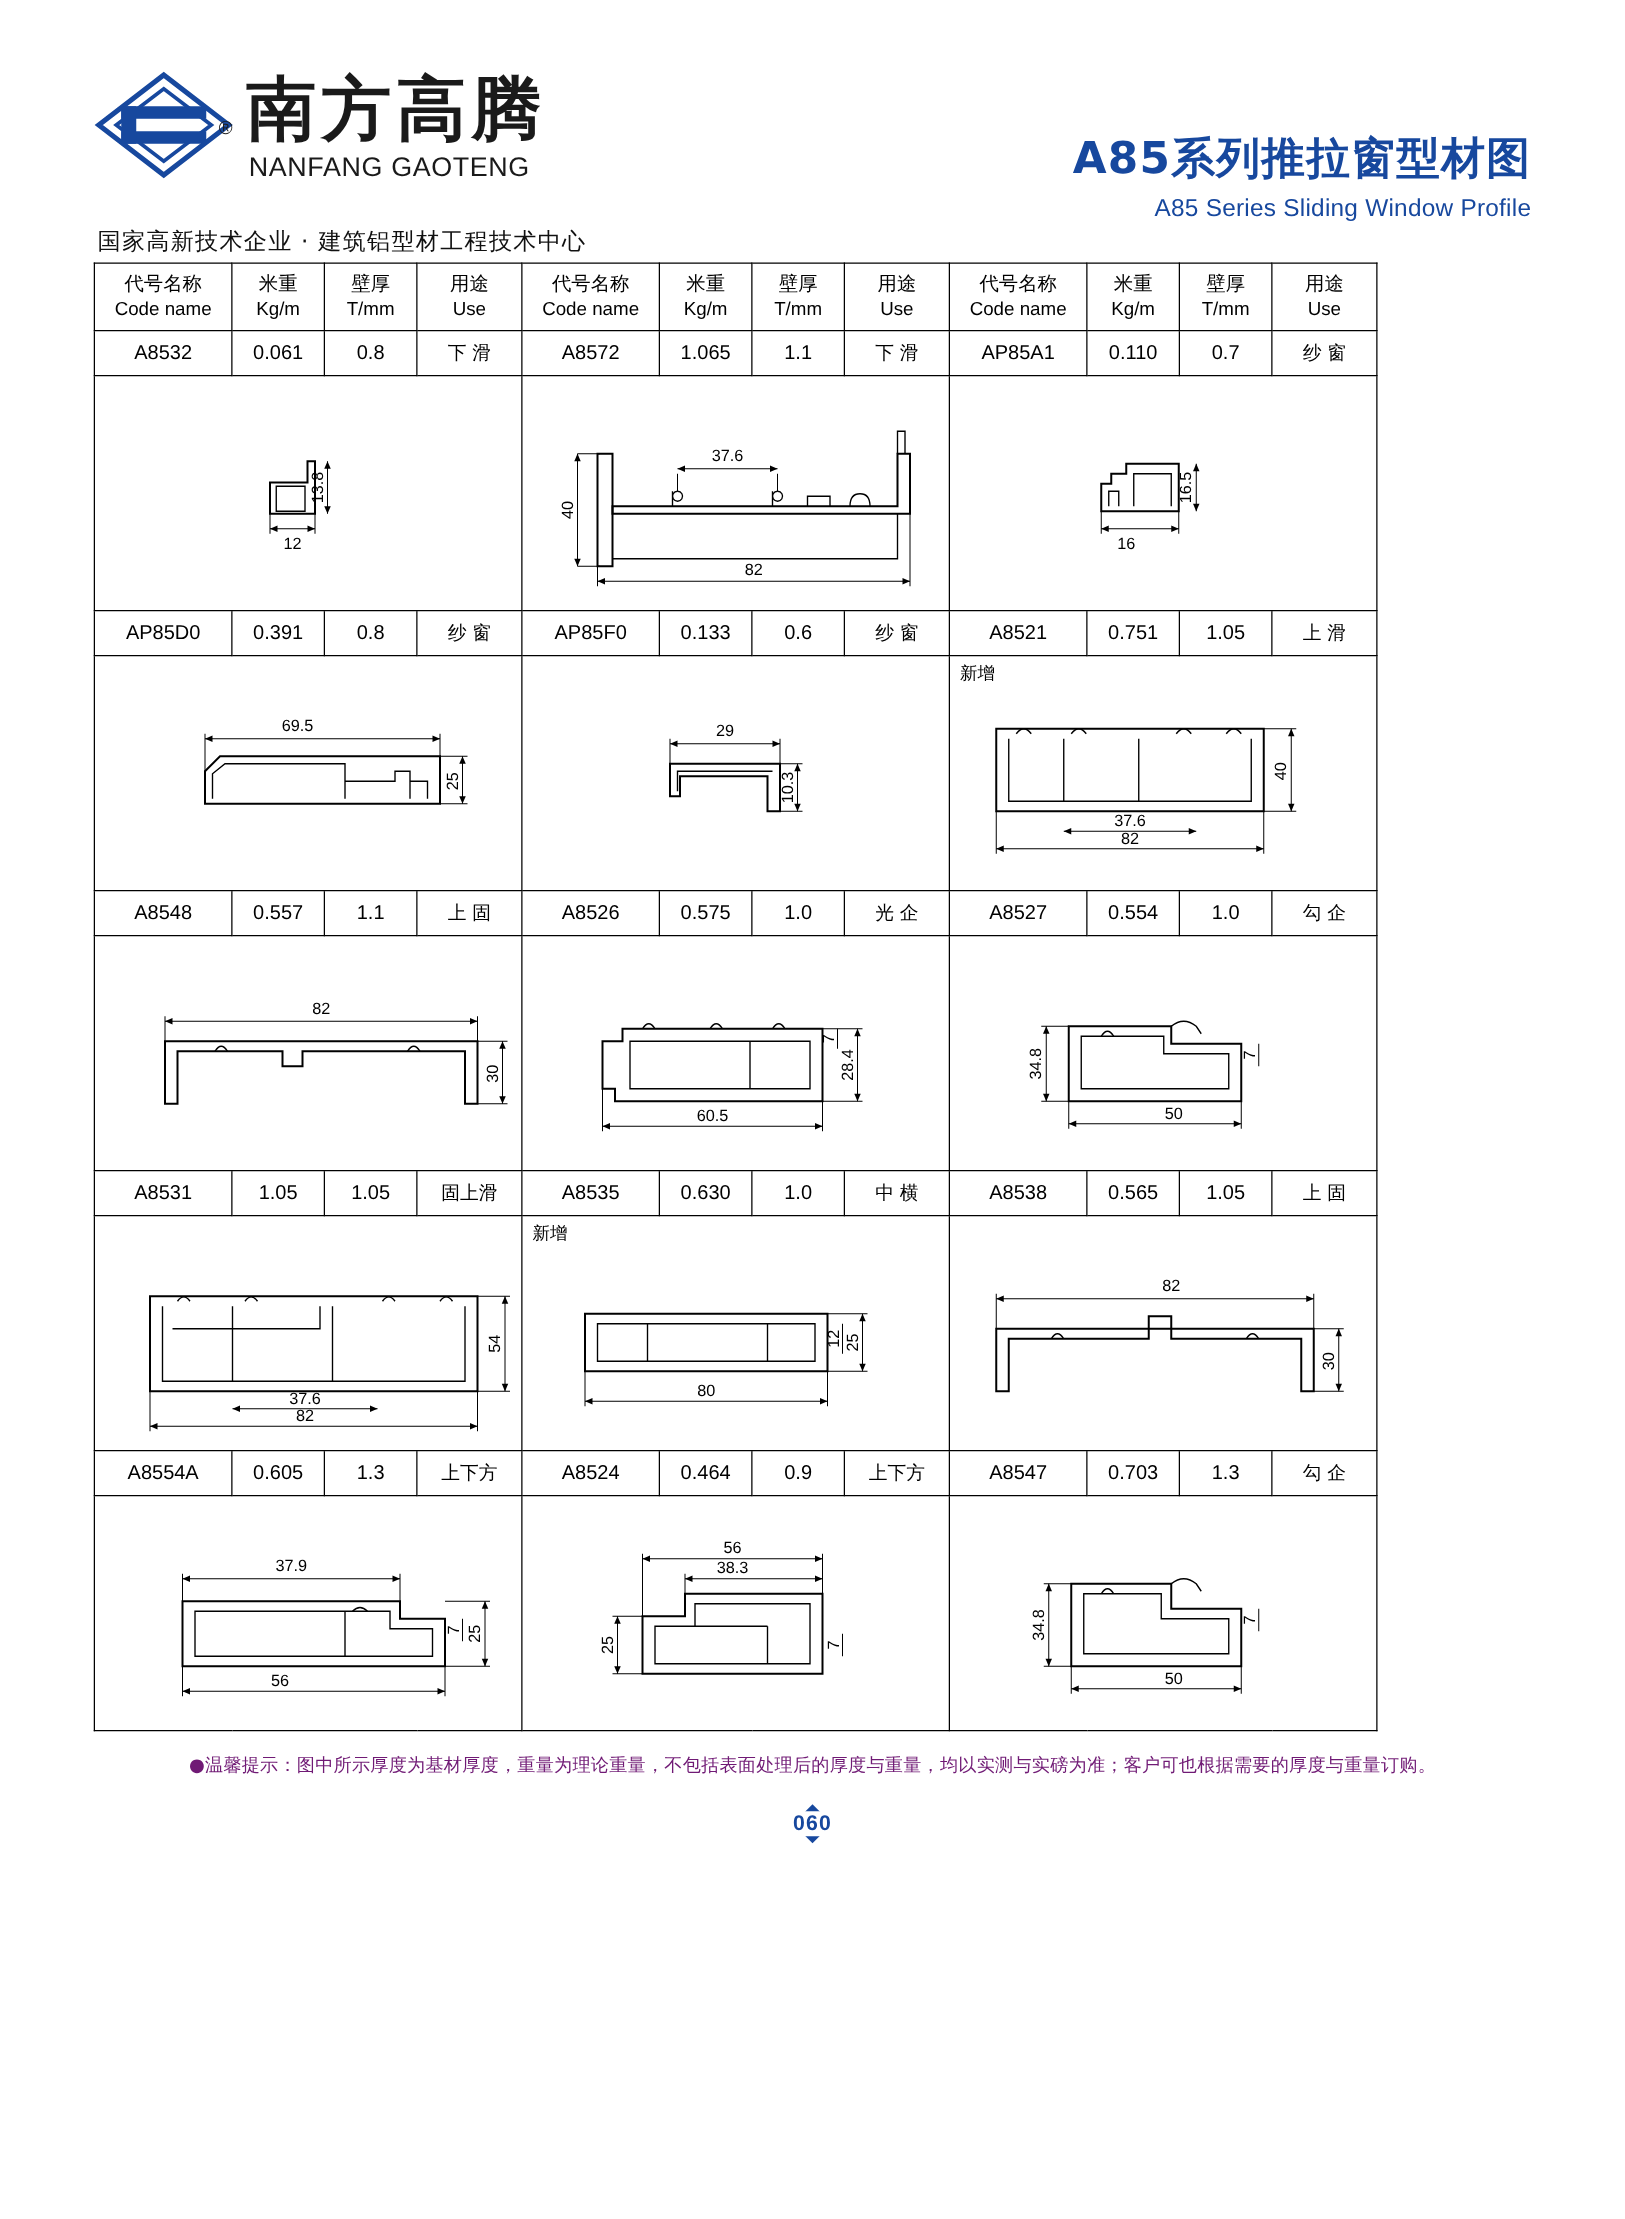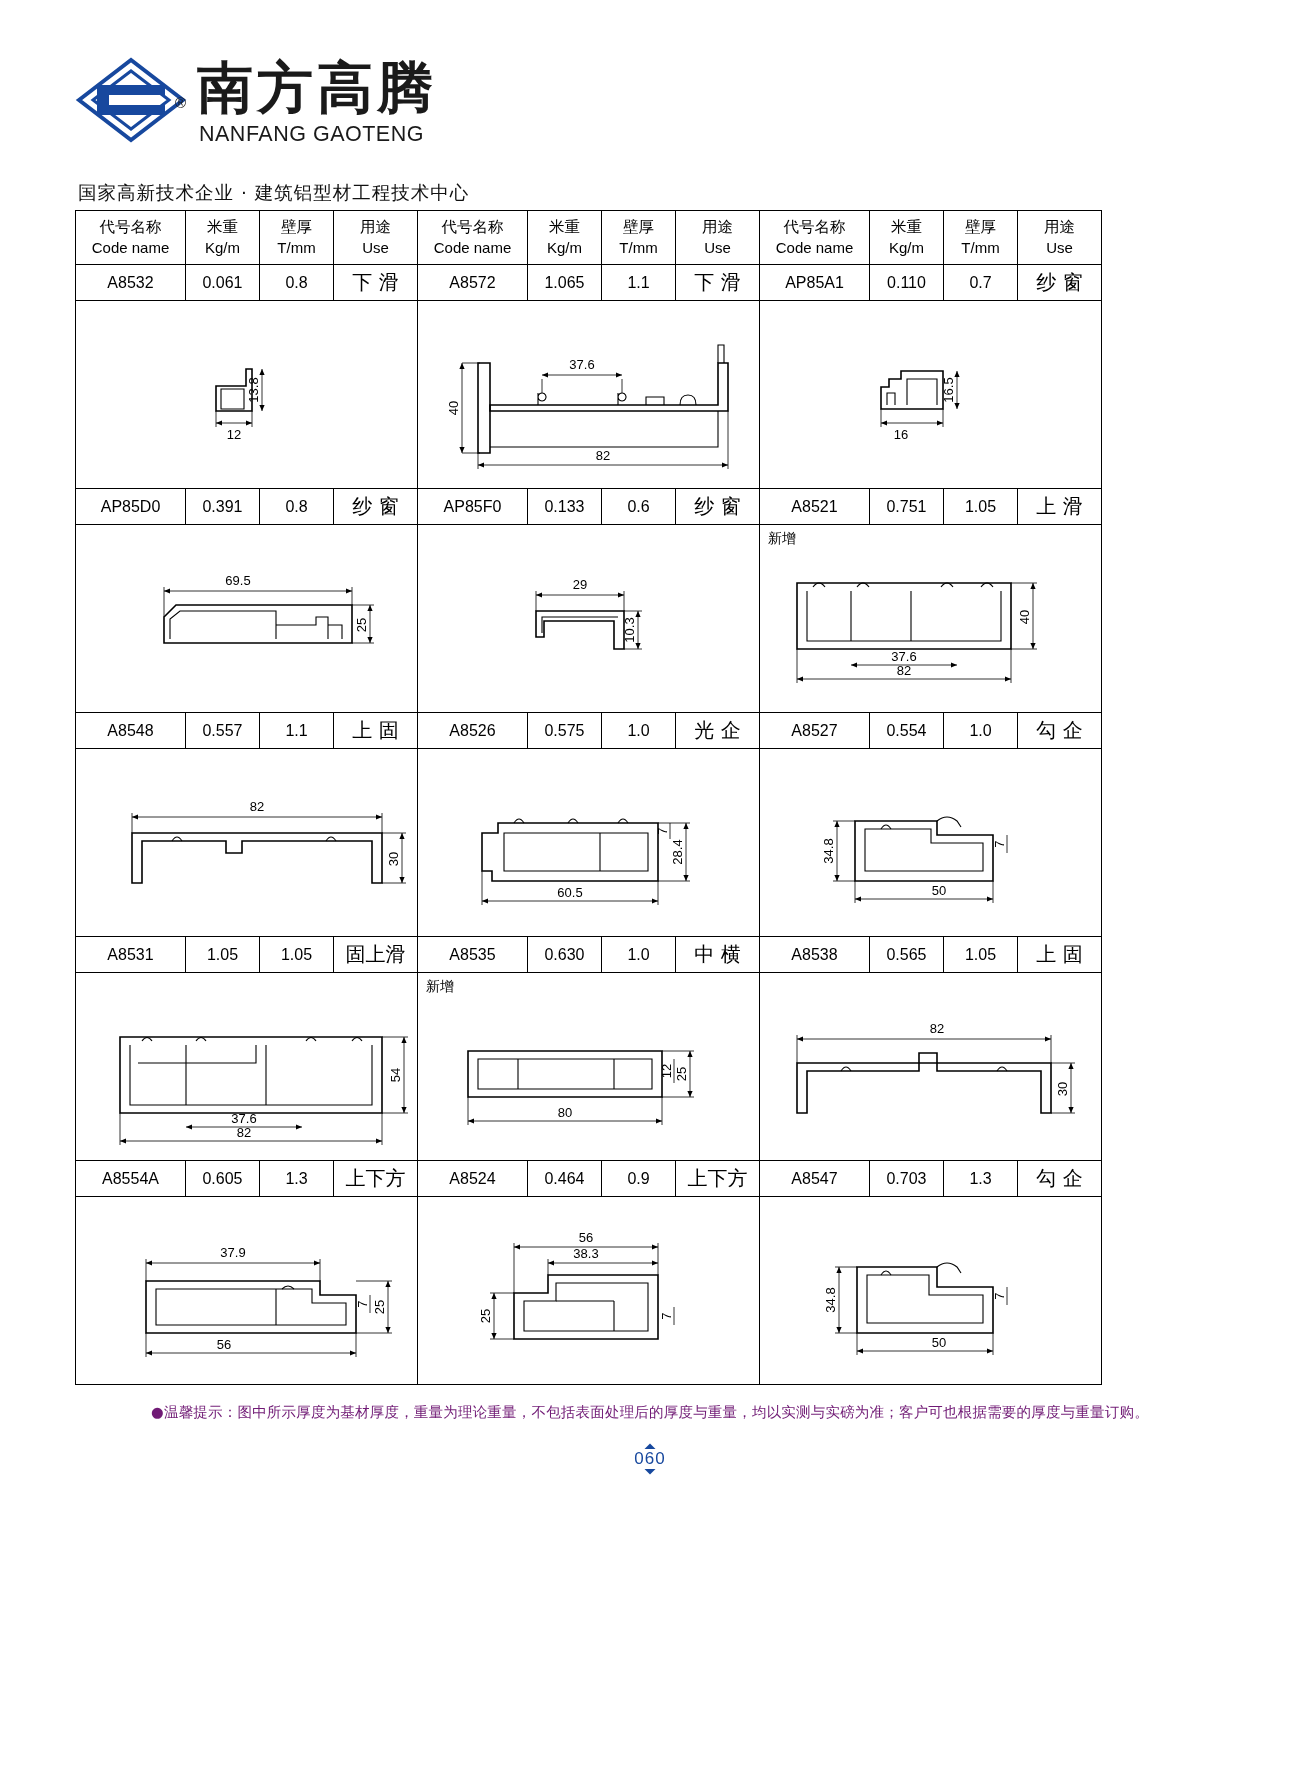--- a/index.html
+++ b/index.html
@@ -108,21 +108,21 @@
     font-family: "DejaVu Sans", sans-serif;
     font-size: 15.5px;
     line-height: 1.35;
     font-weight: 400;
     padding: 4px 0;
   }
   .hdr .en { font-family: "Liberation Sans", sans-serif; font-size: 15px; }
   .datarow td {
     height: 36px;
     font-family: "DejaVu Sans", sans-serif;
-    font-size: 20px;
+    font-size: 15px;
   }
   .datarow td.code { font-family: "Liberation Sans", sans-serif; font-size: 16px; }
   .datarow td.num  { font-family: "Liberation Sans", sans-serif; font-size: 16px; }
   .figrow td {
     height: 188px;
     position: relative;
   }
   .figcell { position: relative; width: 100%; height: 100%; }
   .figcell svg { display: block; margin: 0 auto; }
   .newtag {
@@ -149,21 +149,21 @@
     letter-spacing: 0.2px;
   }
   .pagenum-wrap {
     margin-top: 22px;
     display: flex;
     justify-content: center;
   }
   .pagenum {
     position: relative;
     width: 86px; height: 30px;
-    display: flex; align-items: center; justify-content: center;
+    display: flex; align-items: center; justify-content: center; font-weight: bold;
   }
   .pagenum .diamond {
     position: absolute;
     left: 50%; top: 50%;
     width: 22px; height: 22px;
     margin-left: -11px; margin-top: -11px;
     background: #17489e;
     transform: rotate(45deg);
   }
   .pagenum .pn-text {
@@ -199,20 +199,24 @@
           <rect x="22" y="33" width="12" height="30" fill="#17489e"></rect>
         </svg>
       </div>
       <div class="logo-text-wrap">
         <div class="logo-cn">南方高腾</div>
         <div class="logo-en">NANFANG GAOTENG</div>
       </div>
       <div class="reg-mark">®</div>
     </div>
     <div class="tagline">国家高新技术企业 · 建筑铝型材工程技术中心</div>
+    <div class="title-block">
+      <div class="title-cn">A85系列推拉窗型材图</div>
+      <div class="title-en">A85 Series Sliding Window Profile</div>
+    </div>
   </div>
 
   <div class="tbl-wrap">
   <table class="profiles">
     <colgroup>
       <col class="c-code">
           <col class="c-kg">
           <col class="c-t">
           <col class="c-use">
       <col class="c-code">

